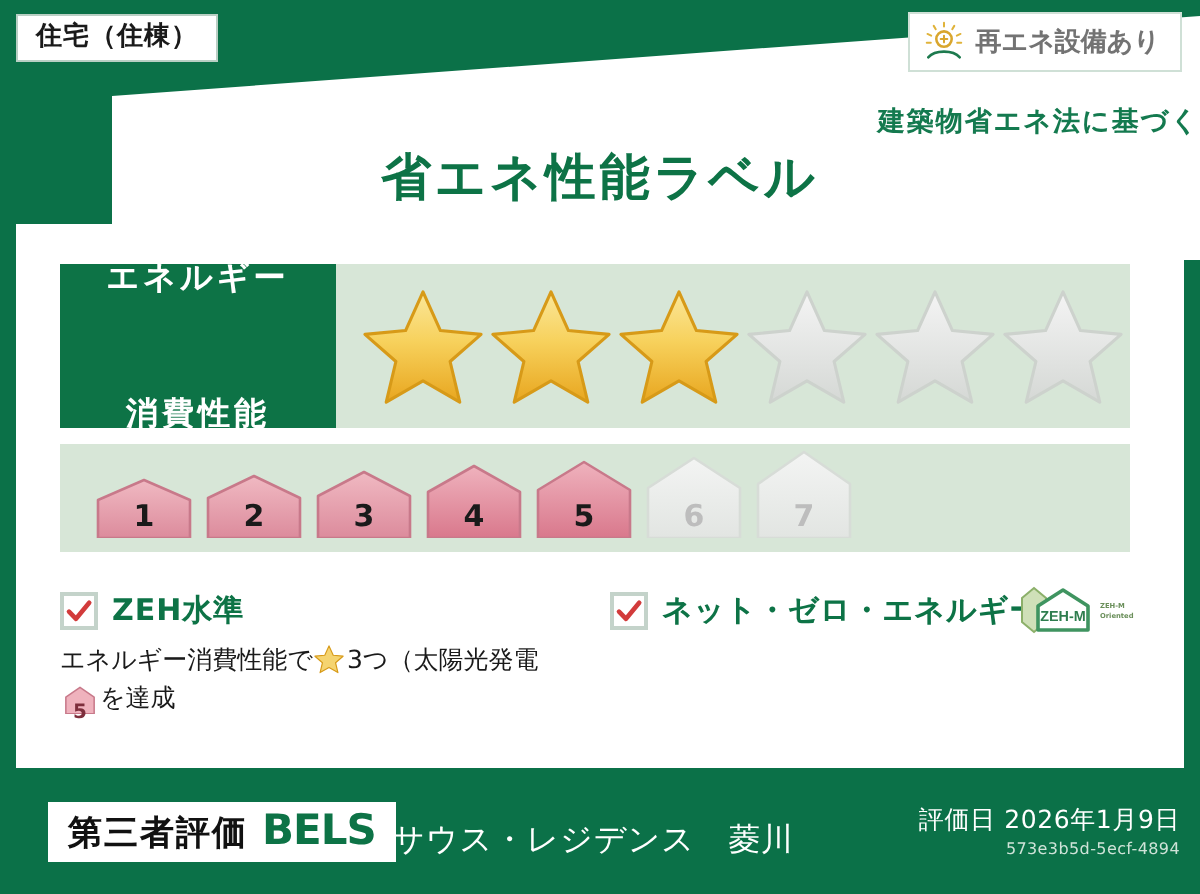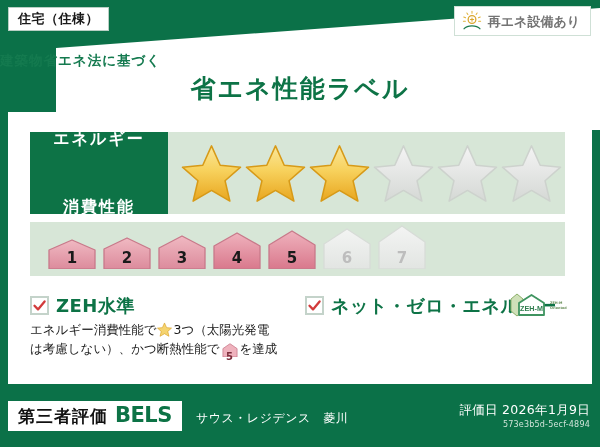--- a/index.html
+++ b/index.html
@@ -47,21 +47,21 @@
     border:1px solid #cfe0d6;
     padding:3px 10px 3px 6px;
     display:flex;align-items:center;gap:5px;
     font-size:13px;font-weight:bold;color:#737373;
     line-height:1;
   }
   .sun-ic{width:22px;height:22px;display:block;}
   
   .title-sub{
     position:absolute;left:0;right:0;top:52px;
-    text-align:left;
+    text-align:right;
     font-size:13.5px;font-weight:bold;color:#147a4f;
     letter-spacing:1px;
   }
   .title-main{
     position:absolute;left:0;right:0;top:72px;
     text-align:center;
     font-size:25px;font-weight:bold;color:#0d7346;
     letter-spacing:2px;
   }
   
@@ -106,21 +106,21 @@
   .info-head{
     display:flex;align-items:center;gap:7px;
     margin-bottom:5px;
   }
   .chk{
     width:17px;height:17px;flex:0 0 auto;
     border:1px solid #c4d3ca;background:#fff;
     display:block;
   }
   .info-title{
-    font-size:18px;font-weight:bold;color:#0d7346;
+    font-size:15px;font-weight:bold;color:#0d7346;
     letter-spacing:0.5px;line-height:1;
   }
   .info-body{
     font-size:12.5px;color:#1a1a1a;line-height:1.55;
     letter-spacing:0px;
   }
   .inline-star{vertical-align:-3px;margin:0 1px;}
   .inline-badge{vertical-align:-4px;margin:0 2px;position:relative;display:inline-block;}
   .inline-badge .num{
     position:absolute;left:0;right:0;bottom:1px;text-align:center;
@@ -133,30 +133,30 @@
   .zehm-cap{
     font-size:3.4px;color:#6a8f5a;line-height:1.25;font-weight:bold;
     white-space:nowrap;
   }
   
   .footer{
     position:absolute;left:0;bottom:0;width:600px;height:57px;
     background:#0b7148;
   }
   .bels-box{
-    position:absolute;left:8px;top:11px;
+    position:absolute;left:24px;top:11px;
     background:#ffffff;padding:4px 10px 5px 10px;
     display:flex;align-items:baseline;gap:7px;
     line-height:1;
   }
   .bels-jp{font-size:17px;font-weight:bold;color:#111;letter-spacing:1px;}
   .bels-en{font-size:21px;font-weight:bold;color:#0d7346;letter-spacing:-0.5px;}
   .bldg-name{
     position:absolute;left:196px;top:20px;
-    font-size:12px;color:#ffffff;letter-spacing:0.5px;
+    font-size:16px;color:#ffffff;letter-spacing:0.5px;
   }
   .eval-date{
     position:absolute;right:10px;top:12px;
     font-size:12.5px;color:#ffffff;text-align:right;letter-spacing:0.3px;
   }
   .eval-id{
     position:absolute;right:10px;top:30px;
     font-size:8px;color:#cfe3d8;text-align:right;letter-spacing:0.2px;
   }
 </style>
@@ -315,21 +315,21 @@
       <svg class="chk" viewBox="0 0 17 17">
         <rect x="0.5" y="0.5" width="16" height="16" fill="#ffffff" stroke="#c4d3ca"></rect>
         <path d="M3.5 8.8 L7 12.4 L13.6 4.4" fill="none" stroke="#d23b3b" stroke-width="2.3" stroke-linecap="round" stroke-linejoin="round"></path>
       </svg>
       <span class="info-title">ZEH水準</span>
     </div>
     <div class="info-body">
       <span>エネルギー消費性能で</span><svg class="inline-star" width="15" height="15" viewBox="0 0 64 62">
           <path d="M32 3 L41 23 L62 25 L46 39 L51 60 L32 49 L13 60 L18 39 L2 25 L23 23 Z" fill="#f5d470" stroke="#d79a18" stroke-width="2.5" stroke-linejoin="round"></path>
         </svg><span>3つ（太陽光発電</span><br>
-      <span>は考慮しない）、かつ断熱性能で</span><span class="inline-badge"><svg width="16" height="14" viewBox="0 0 52 45">
+      <span class="inline-badge"><svg width="16" height="14" viewBox="0 0 52 45">
             <path d="M3 45 V18 L26 2 L49 18 V45 Z" fill="#efb2bd" stroke="#c8798a" stroke-width="2.5" stroke-linejoin="round"></path>
           </svg><span class="num">5</span></span><span>を達成</span>
     </div>
   </div>
 
   <div class="info" id="info-right">
     <div class="info-head">
       <svg class="chk" viewBox="0 0 17 17">
         <rect x="0.5" y="0.5" width="16" height="16" fill="#ffffff" stroke="#c4d3ca"></rect>
         <path d="M3.5 8.8 L7 12.4 L13.6 4.4" fill="none" stroke="#d23b3b" stroke-width="2.3" stroke-linecap="round" stroke-linejoin="round"></path>

